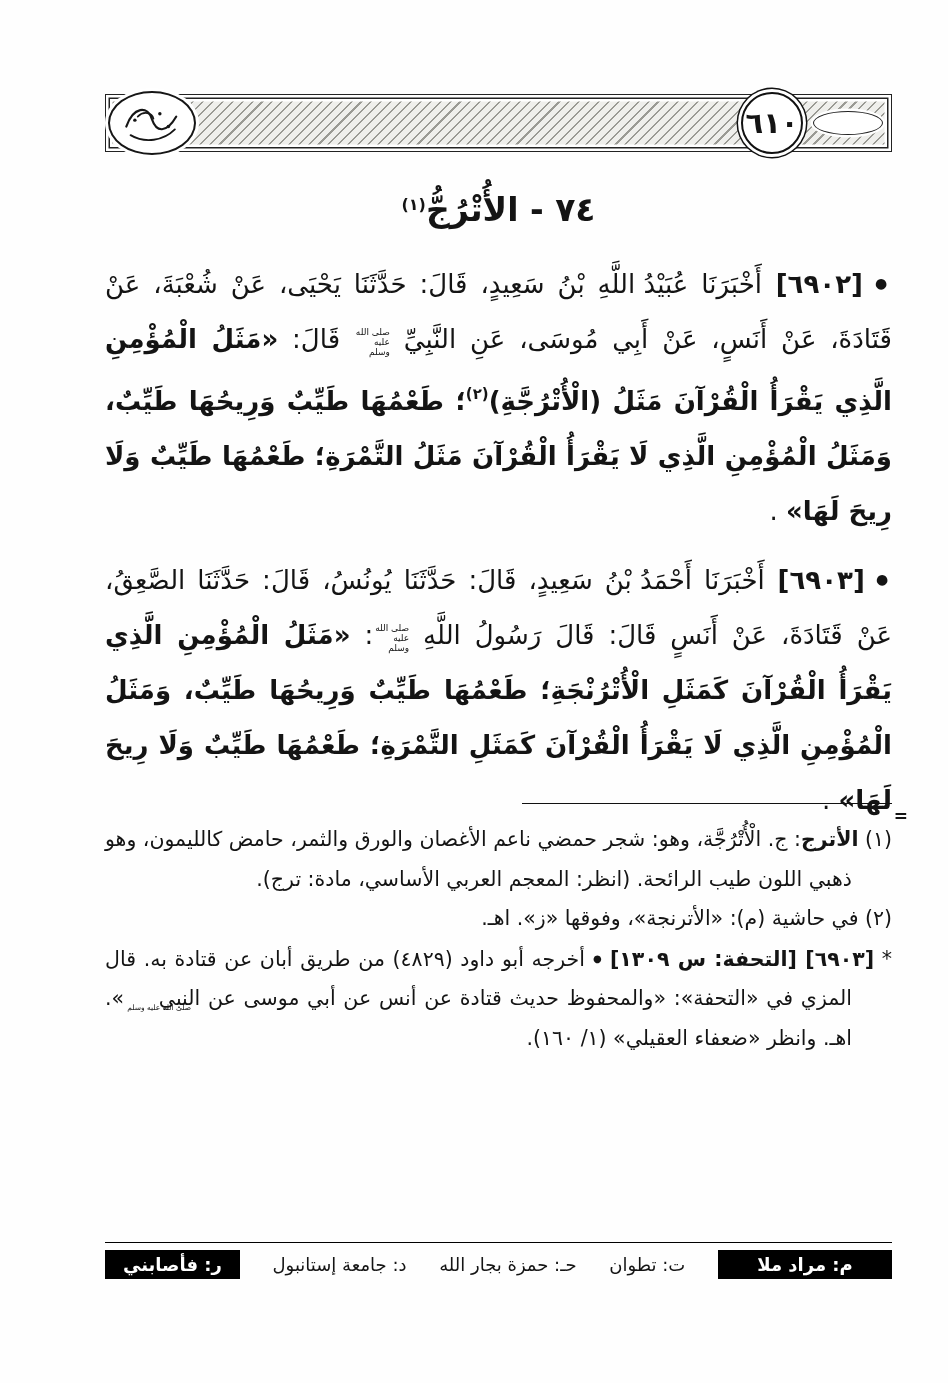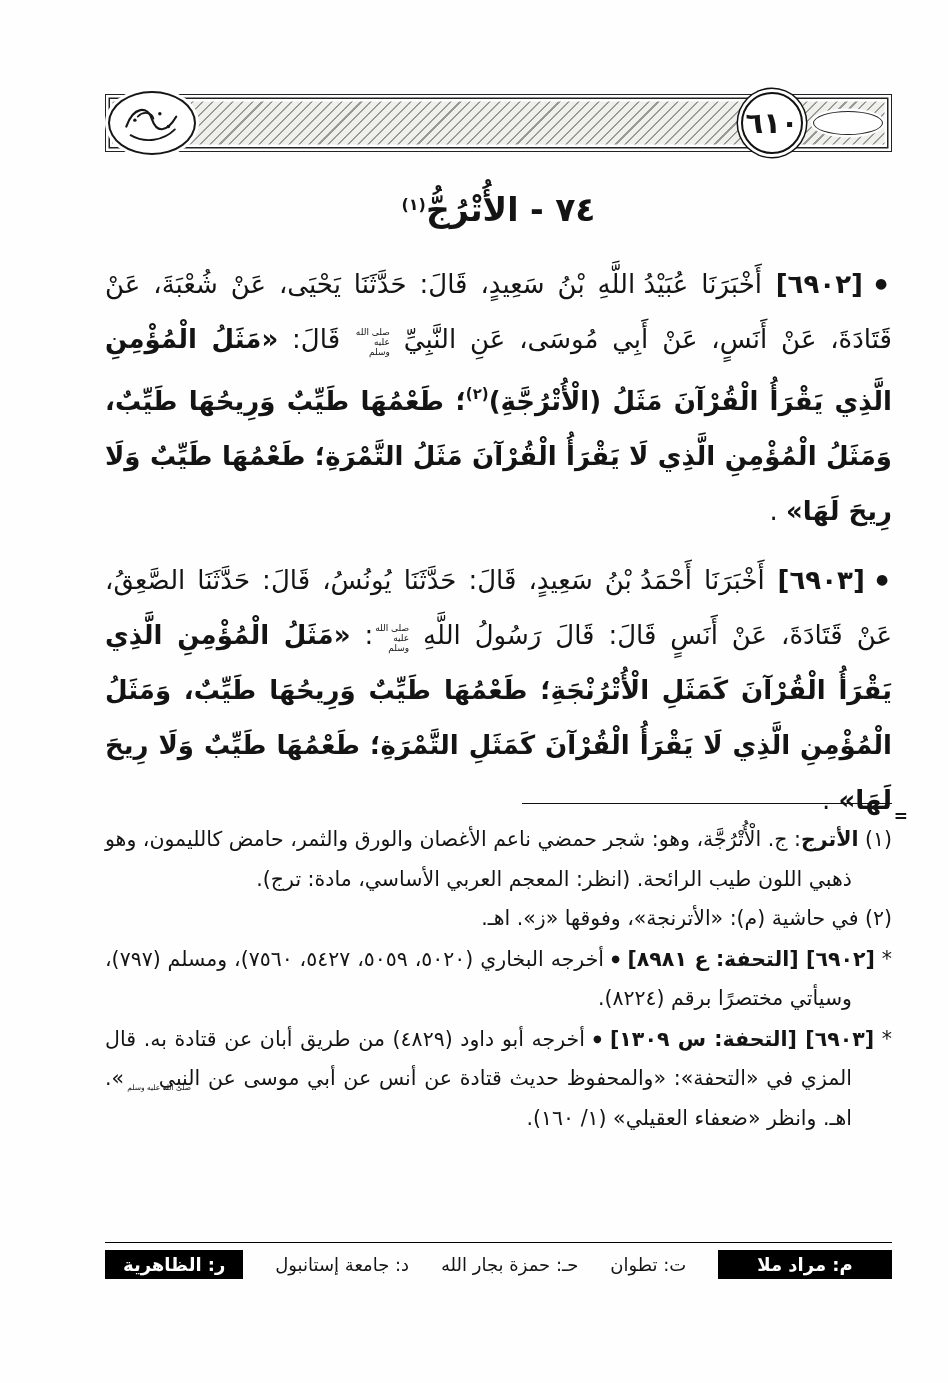--- a/index.html
+++ b/index.html
@@ -118,26 +118,25 @@
       <p class="hadith"><span class="seg-m">● </span><span class="seg-n">[٦٩٠٣] </span><span class="seg-akh">أَخْبَرَنَا </span><span class="seg-t">أَحْمَدُ بْنُ سَعِيدٍ، قَالَ: حَدَّثَنَا يُونُسُ، قَالَ: حَدَّثَنَا الصَّعِقُ، عَنْ قَتَادَةَ، عَنْ أَنَسٍ قَالَ: قَالَ رَسُولُ اللَّهِ </span><span class="seg-saw">صلى الله عليه وسلم</span><span class="seg-t">: </span><span class="seg-b">«مَثَلُ الْمُؤْمِنِ الَّذِي يَقْرَأُ الْقُرْآنَ كَمَثَلِ الْأُتْرُنْجَةِ؛ طَعْمُهَا طَيِّبٌ وَرِيحُهَا طَيِّبٌ، وَمَثَلُ الْمُؤْمِنِ الَّذِي لَا يَقْرَأُ الْقُرْآنَ كَمَثَلِ التَّمْرَةِ؛ طَعْمُهَا طَيِّبٌ وَلَا رِيحَ لَهَا»</span><span class="seg-t"> .</span></p>
     </div>
 
     <div class="footnotes">
       <div class="fn-sep-row">
         <div class="fn-sep-line"></div>
         <span class="fn-cont-mark">=</span>
       </div>
       <p class="fn fn-hang"><span class="seg-t">(١) </span><span class="seg-b">الأترج</span><span class="seg-t">: ج. الْأُتْرُجَّة، وهو: شجر حمضي ناعم الأغصان والورق والثمر، حامض كالليمون، وهو ذهبي اللون طيب الرائحة. (انظر: المعجم العربي الأساسي، مادة: ترج).</span></p>
       <p class="fn fn-hang"><span class="seg-t">(٢) في حاشية (م): «الأترنجة»، وفوقها «ز». اهـ.</span></p>
-      <p class="fn fn-hang"><span class="seg-t">* </span><span class="seg-b">[٦٩٠٢] [التحفة: ع ٨٩٨١]</span><span class="seg-dot">●</span><span class="seg-t">أخرجه البخاري (٥٠٢٠، ٥٠٥٩، ٥٤٢٧، ٧٥٦٠)، ومسلم (٧٩٧)، وسيأتي مختصرًا برقم (٨٢٢٤).</span></p>
       <p class="fn fn-hang"><span class="seg-t">* </span><span class="seg-b">[٦٩٠٣] [التحفة: س ١٣٠٩]</span><span class="seg-dot">●</span><span class="seg-t">أخرجه أبو داود (٤٨٢٩) من طريق أبان عن قتادة به. قال المزي في «التحفة»: «والمحفوظ حديث قتادة عن أنس عن أبي موسى عن النبي </span><span class="seg-saw">صلى الله عليه وسلم</span><span class="seg-t">». اهـ. وانظر «ضعفاء العقيلي» (١/ ١٦٠).</span></p>
     </div>
 
     <div class="footer">
       <span class="sig boxed wide">م: مراد ملا</span>
       <span class="sig">ت: تطوان</span>
       <span class="sig">حـ: حمزة بجار الله</span>
       <span class="sig">د: جامعة إستانبول</span>
-      <span class="sig boxed">ر: الظاهرية</span>
+      <span class="sig boxed">ر: فأصابني</span>
     </div>
 
   </div>
 </div>
 
 </body></html>

